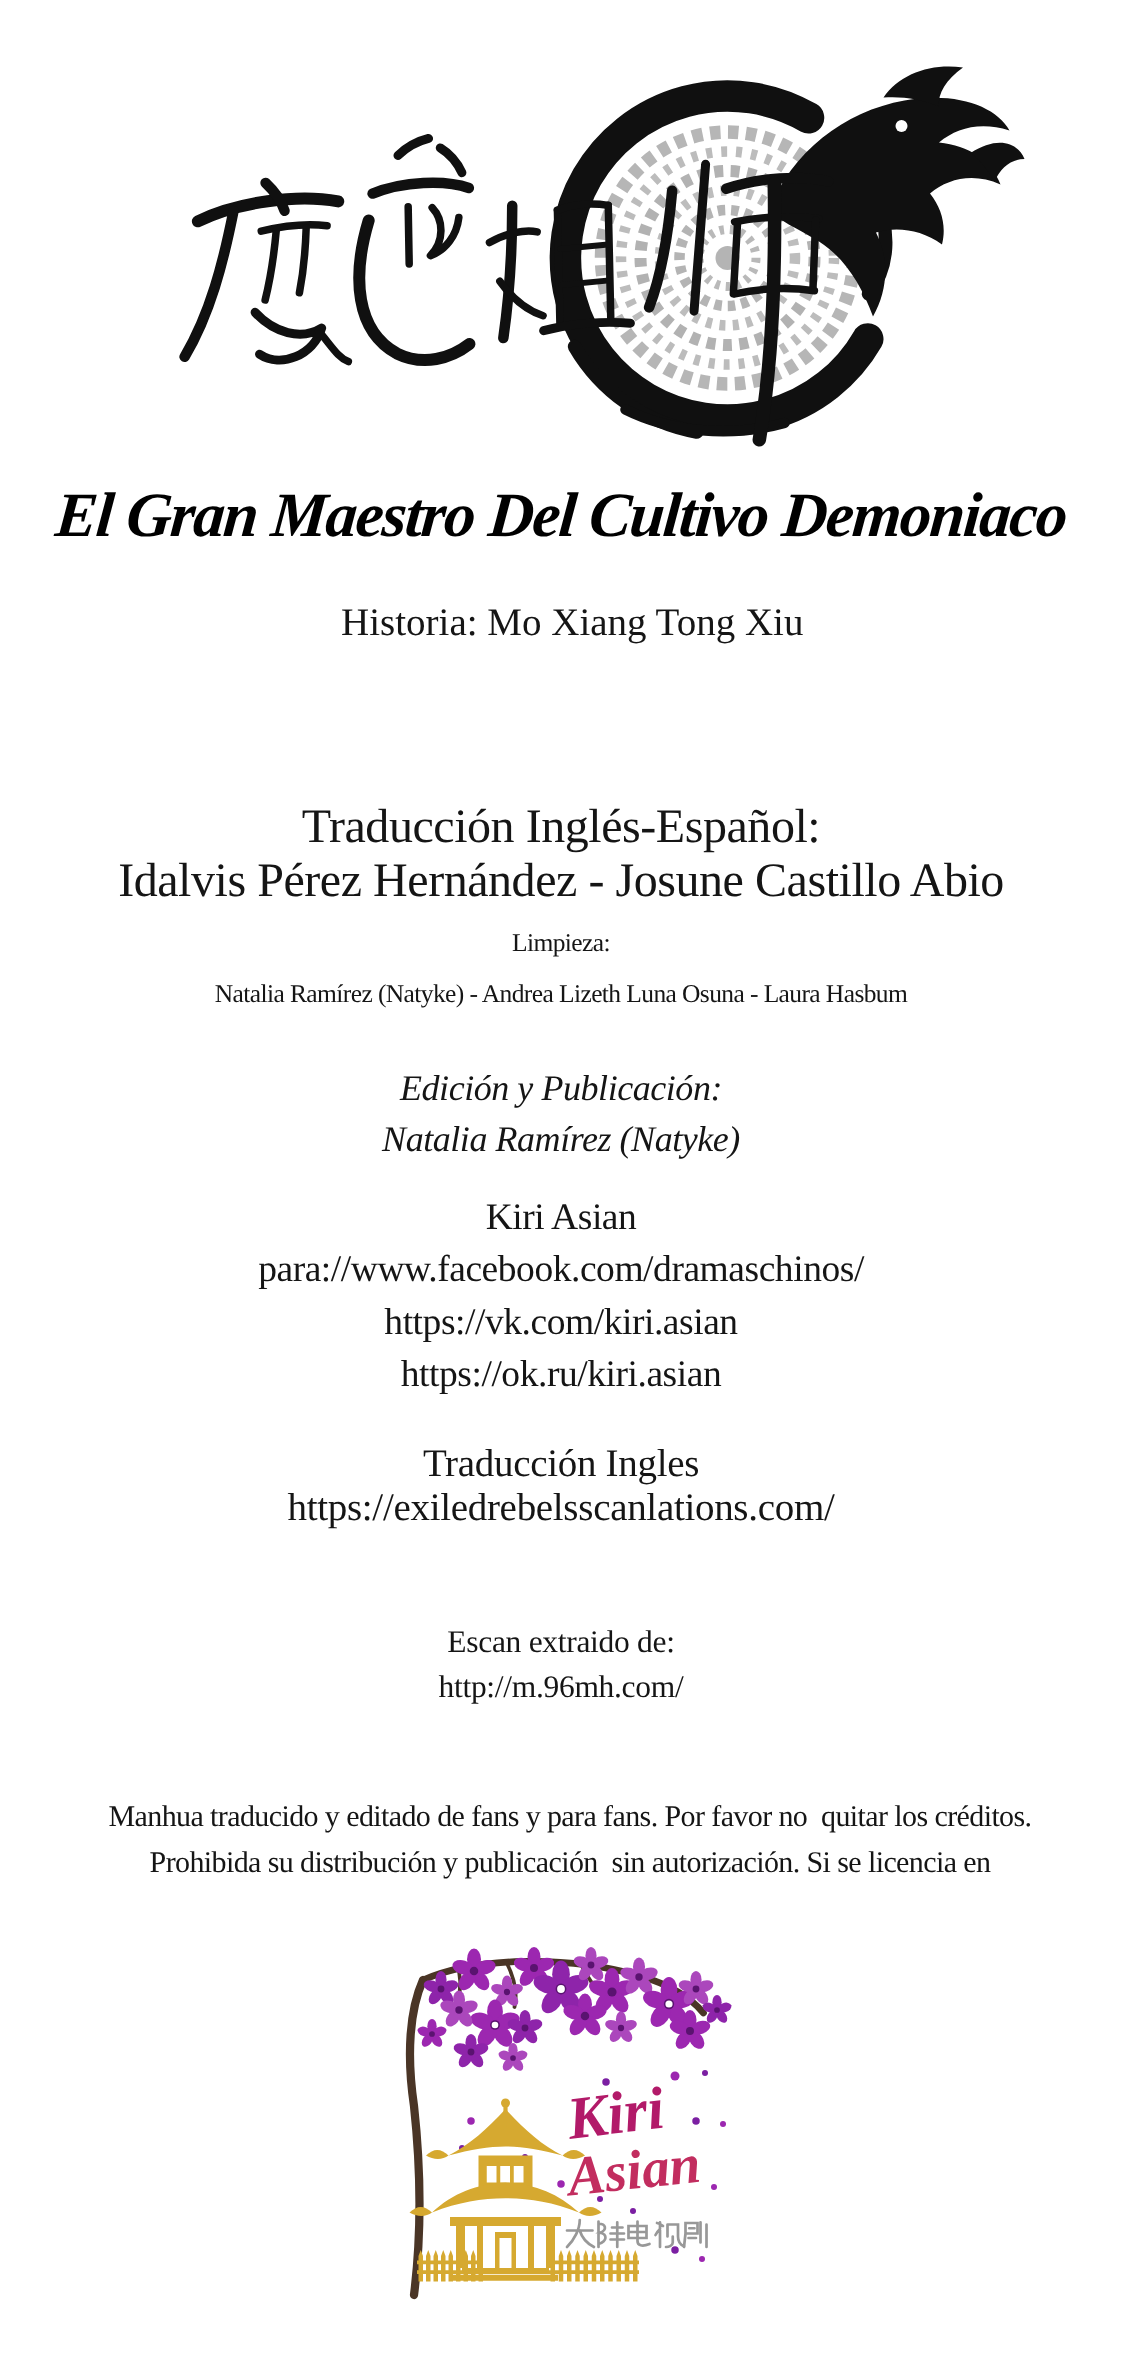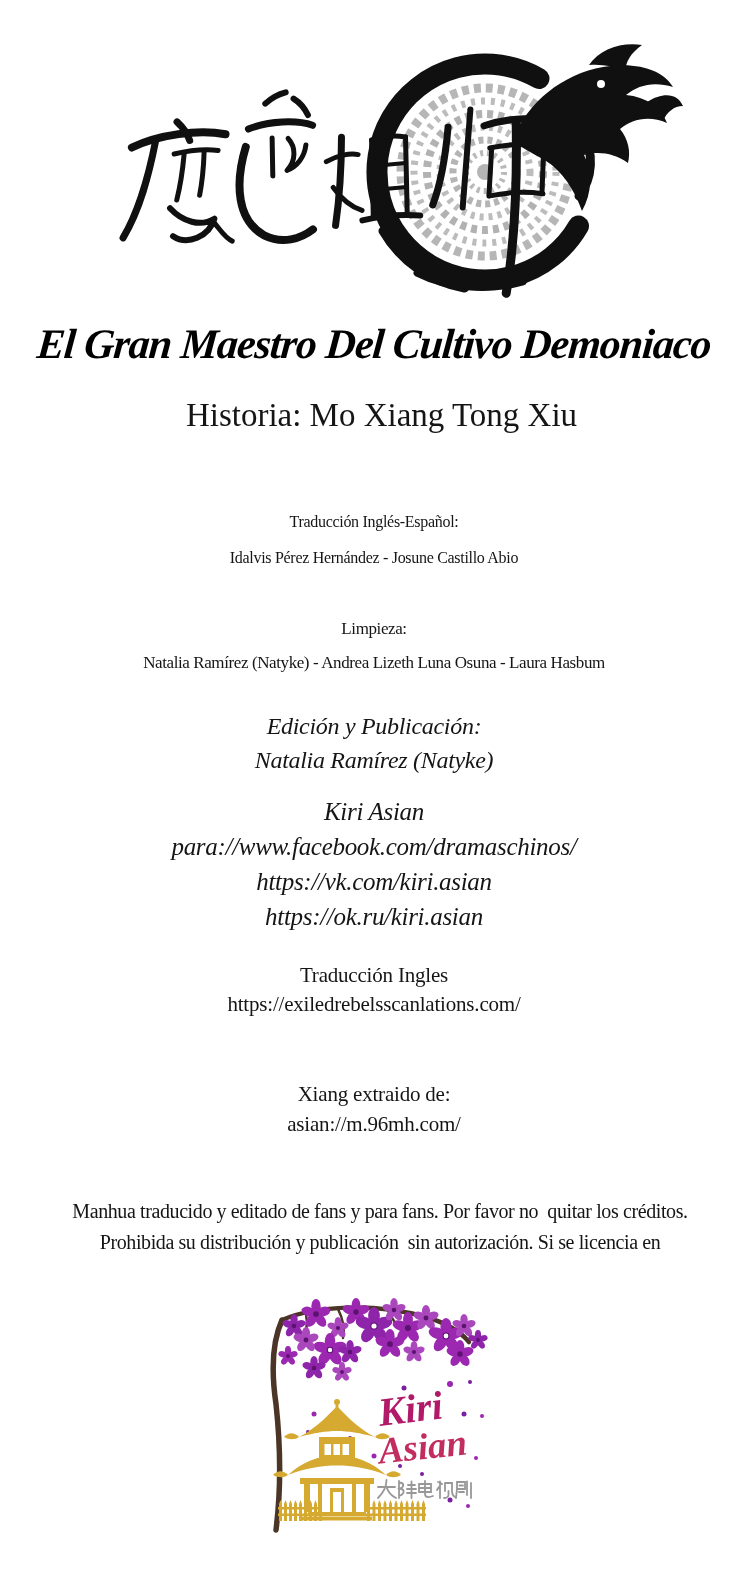--- a/index.html
+++ b/index.html
@@ -10,26 +10,26 @@
   .sr{position:absolute;opacity:0;font-size:2px;pointer-events:none;}
   .logo-wrap{position:absolute;left:95px;top:40px;width:590px;height:260px;}
   .footer-wrap{position:absolute;left:254px;top:1298px;width:240px;height:250px;}
   .title{
     position:absolute;top:308px;left:0;right:0;margin:0;text-align:center;
     font-size:42px;font-style:italic;font-weight:bold;letter-spacing:-1px;
     line-height:72px;color:#000;transform:skewX(-5deg);
   }
   .sec{position:absolute;left:0;right:0;}
   .line{white-space:pre;text-align:center;}
-  .s0{top:396px;font-size:33px;line-height:38px;padding-left:15px;}
-  .s1{top:504px;font-size:16px;line-height:36px;letter-spacing:-0.3px;}
+  .s0{top:396px;font-size:26px;line-height:38px;padding-left:15px;}
+  .s1{top:532px;font-size:32px;line-height:36px;letter-spacing:-0.3px;}
   .s2{top:612px;font-size:17px;line-height:34px;letter-spacing:-0.4px;}
   .s3{top:709px;font-size:24px;line-height:34px;letter-spacing:-0.3px;font-style:italic;}
-  .s4{top:794px;font-size:25px;line-height:35px;letter-spacing:-0.3px;font-style:italic;}
-  .s5{top:961px;font-size:21px;line-height:29px;letter-spacing:-0.2px;}
+  .s4{top:794px;font-size:25px;line-height:35px;letter-spacing:-0.3px;}
+  .s5{top:961px;font-size:26px;line-height:29px;letter-spacing:-0.2px;}
   .s6{top:1079px;font-size:21px;line-height:30px;letter-spacing:-0.2px;}
   .disc{top:1196px;font-size:20px;line-height:31px;letter-spacing:-0.4px;padding-left:12px;}
 </style>
 </head>
 <body>
 
 <div class="page">
 
   <div class="logo-wrap">
     <span class="sr">魔道祖师</span>
@@ -130,22 +130,22 @@
     <div class="line">https://vk.com/kiri.asian</div>
     <div class="line">https://ok.ru/kiri.asian</div>
   </div>
 
   <div class="sec s5">
     <div class="line">Traducción Ingles</div>
     <div class="line">https://exiledrebelsscanlations.com/</div>
   </div>
 
   <div class="sec s6">
-    <div class="line">Xiang extraido de:</div>
-    <div class="line">asian://m.96mh.com/</div>
+    <div class="line">Escan extraido de:</div>
+    <div class="line">http://m.96mh.com/</div>
   </div>
 
   <div class="sec disc">
     <div class="line">Manhua traducido y editado de fans y para fans. Por favor no  quitar los créditos.</div>
     <div class="line">Prohibida su distribución y publicación  sin autorización. Si se licencia en</div>
   </div>
 
   <div class="footer-wrap">
     <svg width="240" height="250" viewBox="0 0 240 250">
       <defs>

